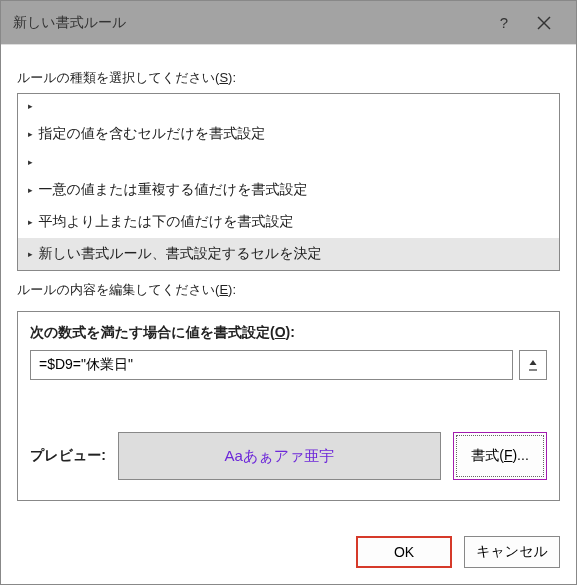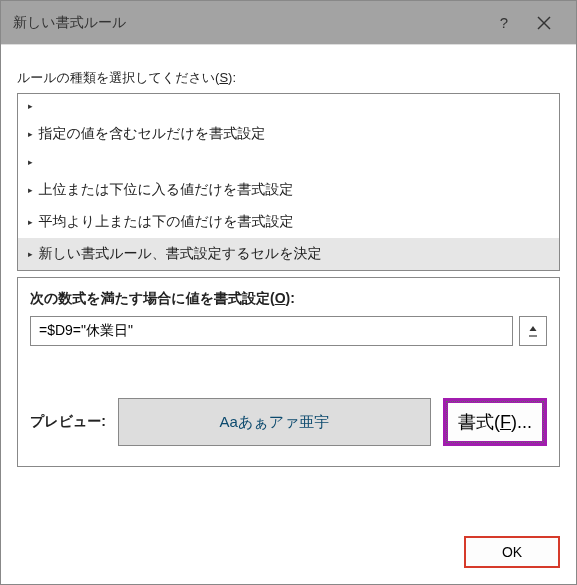--- a/index.html
+++ b/index.html
@@ -123,30 +123,30 @@
   }
   .preview-box {
     flex: 1;
     border: 1px solid #888;
     background: #ddd;
     height: 48px;
     display: flex;
     align-items: center;
     justify-content: center;
     font-size: 15px;
-    color: #0c4a6e;
+    color: #6d28d9;
   }
   .format-btn {
     height: 48px;
     min-width: 94px;
-    border: 5px solid #a21caf;
+    border: 1px solid #a21caf;
     outline: 1px dotted #666;
     outline-offset: -4px;
     background: #fdfdfd;
-    font-size: 18px;
+    font-size: 14px;
     cursor: pointer;
     padding: 0 10px;
   }
   .button-row {
     display: flex;
     justify-content: flex-end;
     gap: 12px;
     padding: 14px 16px 16px 12px;
   }
   .btn {
@@ -192,32 +192,35 @@
       </div>
       <div class="rule-item">
         <span class="tri">▸</span>
         <span>指定の値を含むセルだけを書式設定</span>
       </div>
       <div class="rule-item">
         <span class="tri">▸</span>
       </div>
       <div class="rule-item">
         <span class="tri">▸</span>
-        <span>上位または下位に入る値だけを書式設定</span>
+        <span>一意の値または重複する値だけを書式設定</span>
       </div>
       <div class="rule-item">
         <span class="tri">▸</span>
         <span>平均より上または下の値だけを書式設定</span>
       </div>
       <div class="rule-item selected">
         <span class="tri">▸</span>
         <span>新しい書式ルール、書式設定するセルを決定</span>
       </div>
     </div>
 
+    <div class="label">
+      <span>ルールの内容を編集してください(</span><span class="underline">E</span><span>):</span>
+    </div>
 
     <div class="edit-box">
       <div class="edit-heading">
         <span>次の数式を満たす場合に値を書式設定(</span><span class="underline">O</span><span>):</span>
       </div>
       <div class="formula-row">
         <input class="formula-input" type="text" value="=$D9=&quot;休業日&quot;" style="">
         <div class="collapse-btn">
           <svg viewBox="0 0 12 12">
             <line x1="2" y1="11" x2="10" y2="11" stroke="#333" stroke-width="1.2"></line>
@@ -234,15 +237,16 @@
         <button class="format-btn">
           <span>書式(</span><span class="underline">F</span><span>)...</span>
         </button>
       </div>
     </div>
 
   </div>
 
   <div class="button-row">
     <button class="btn ok">OK</button>
+    <button class="btn">キャンセル</button>
   </div>
 
 </div>
 
 </body></html>

